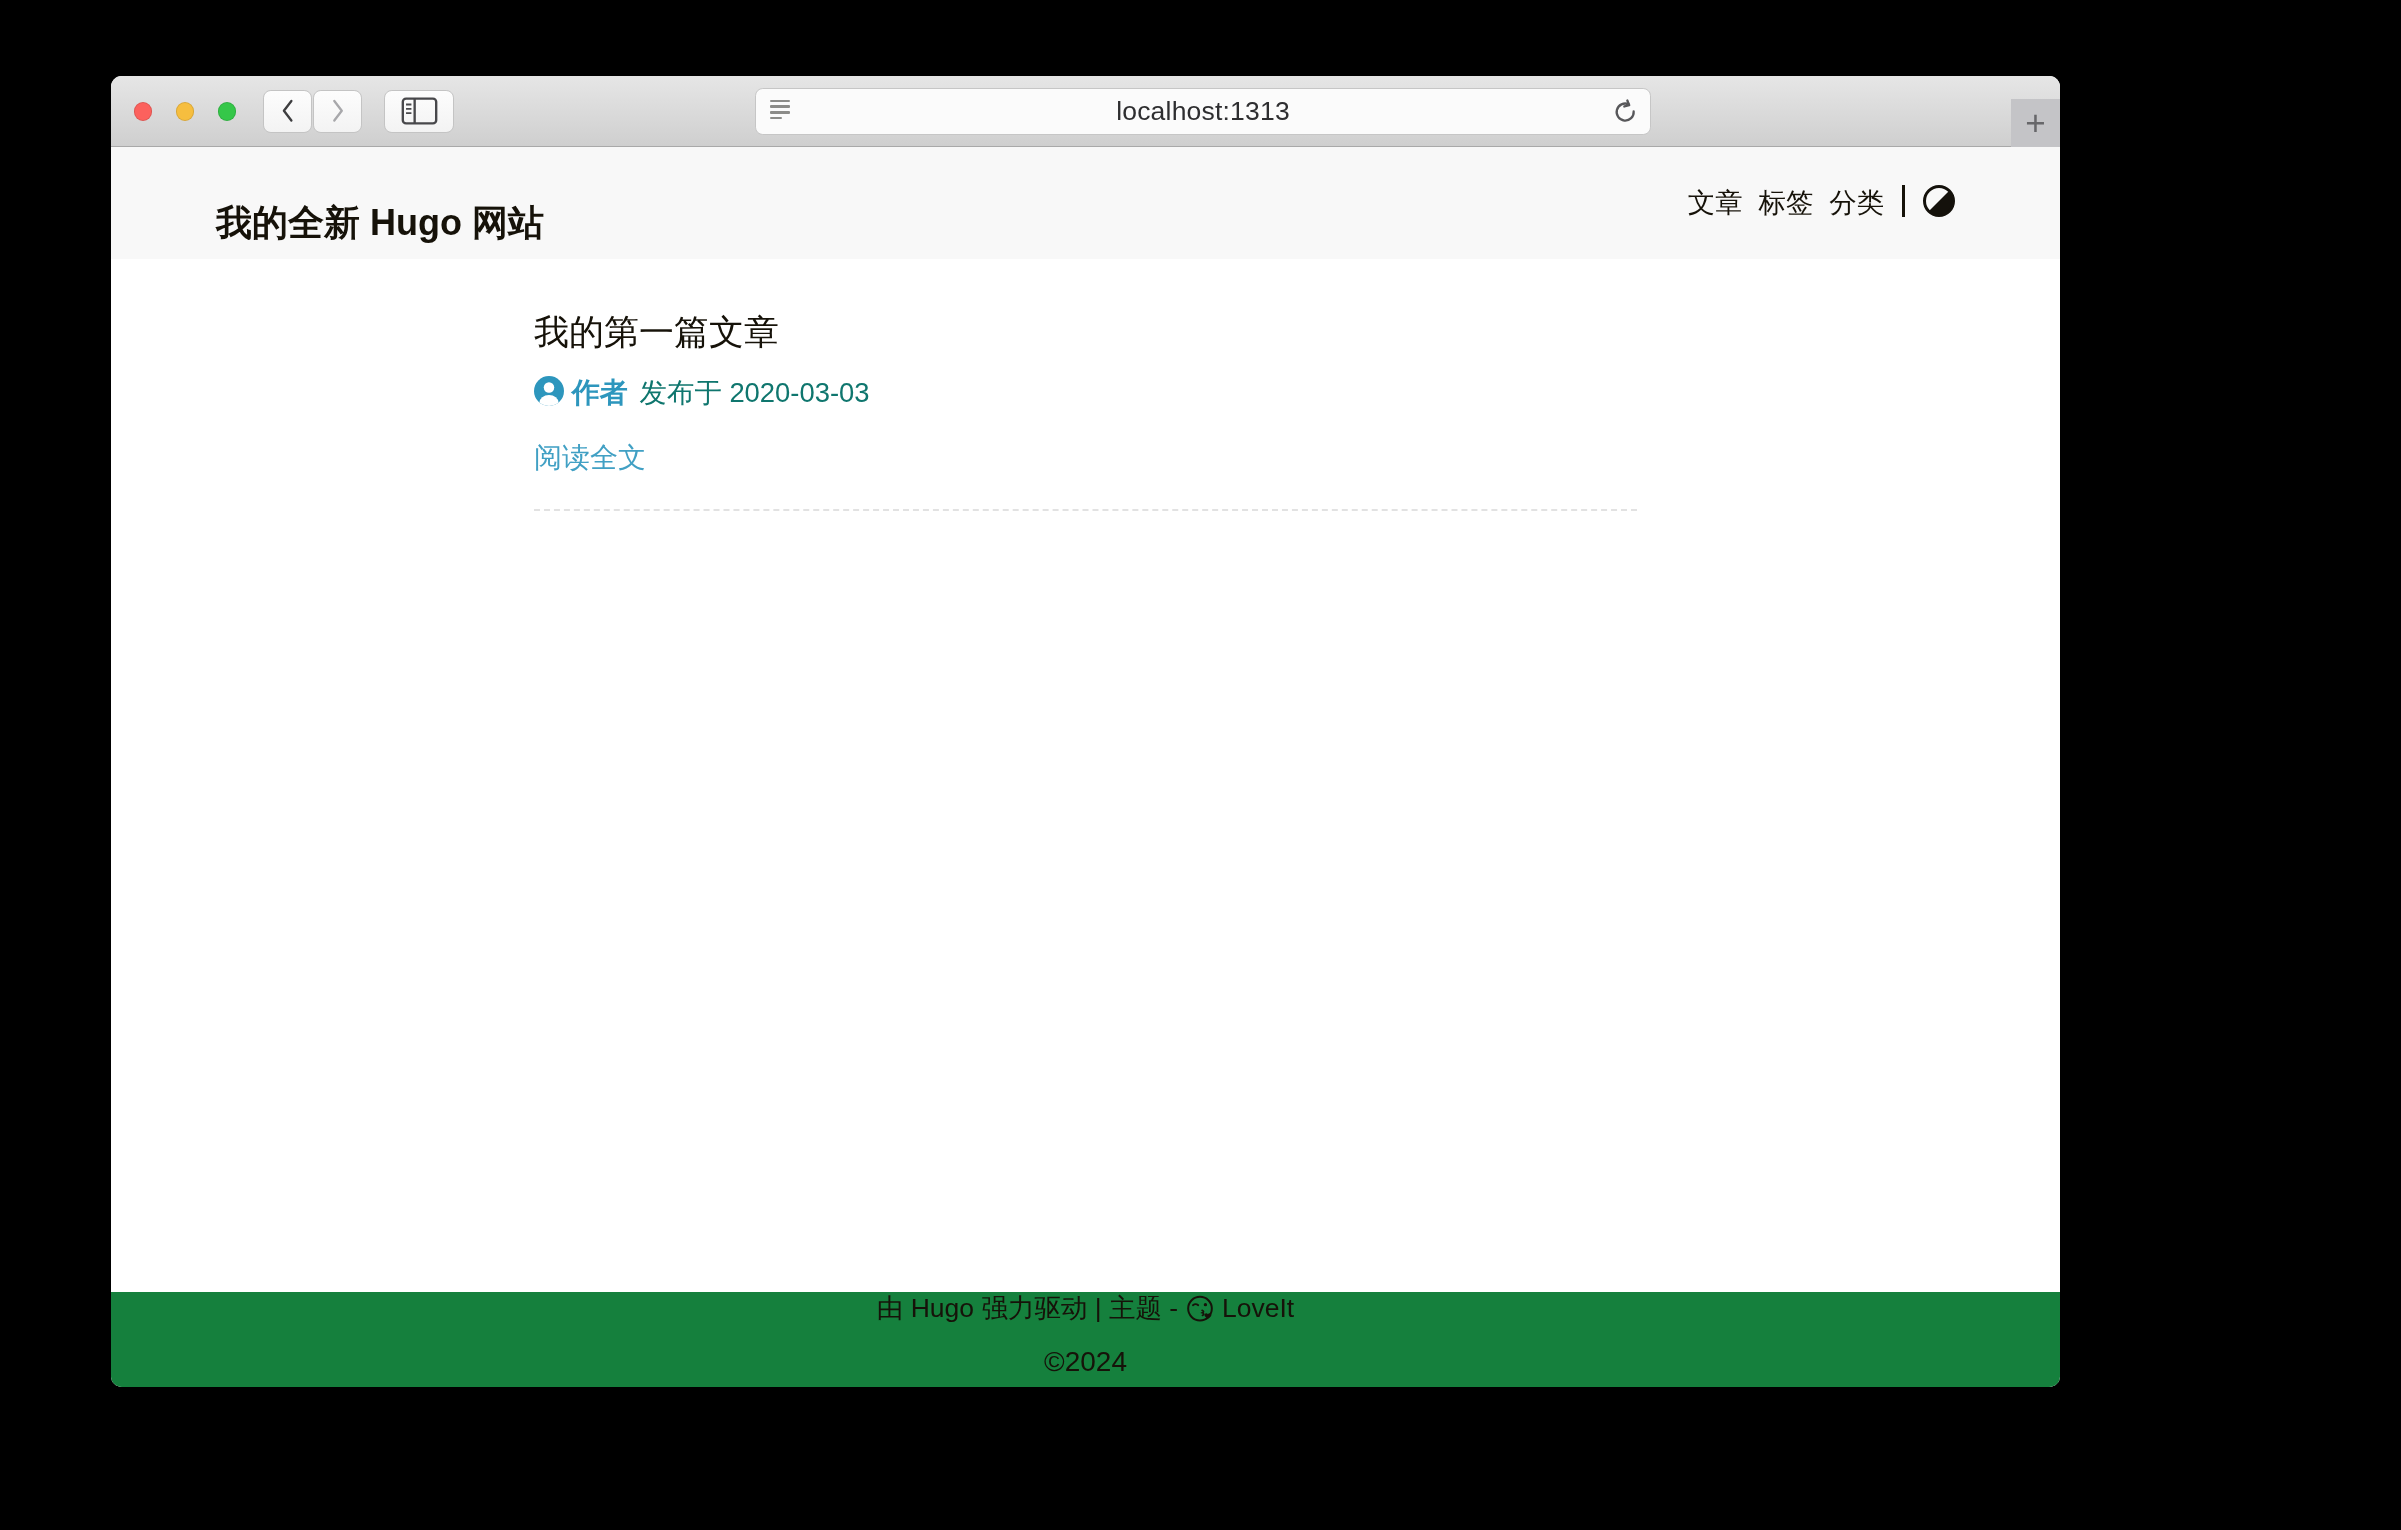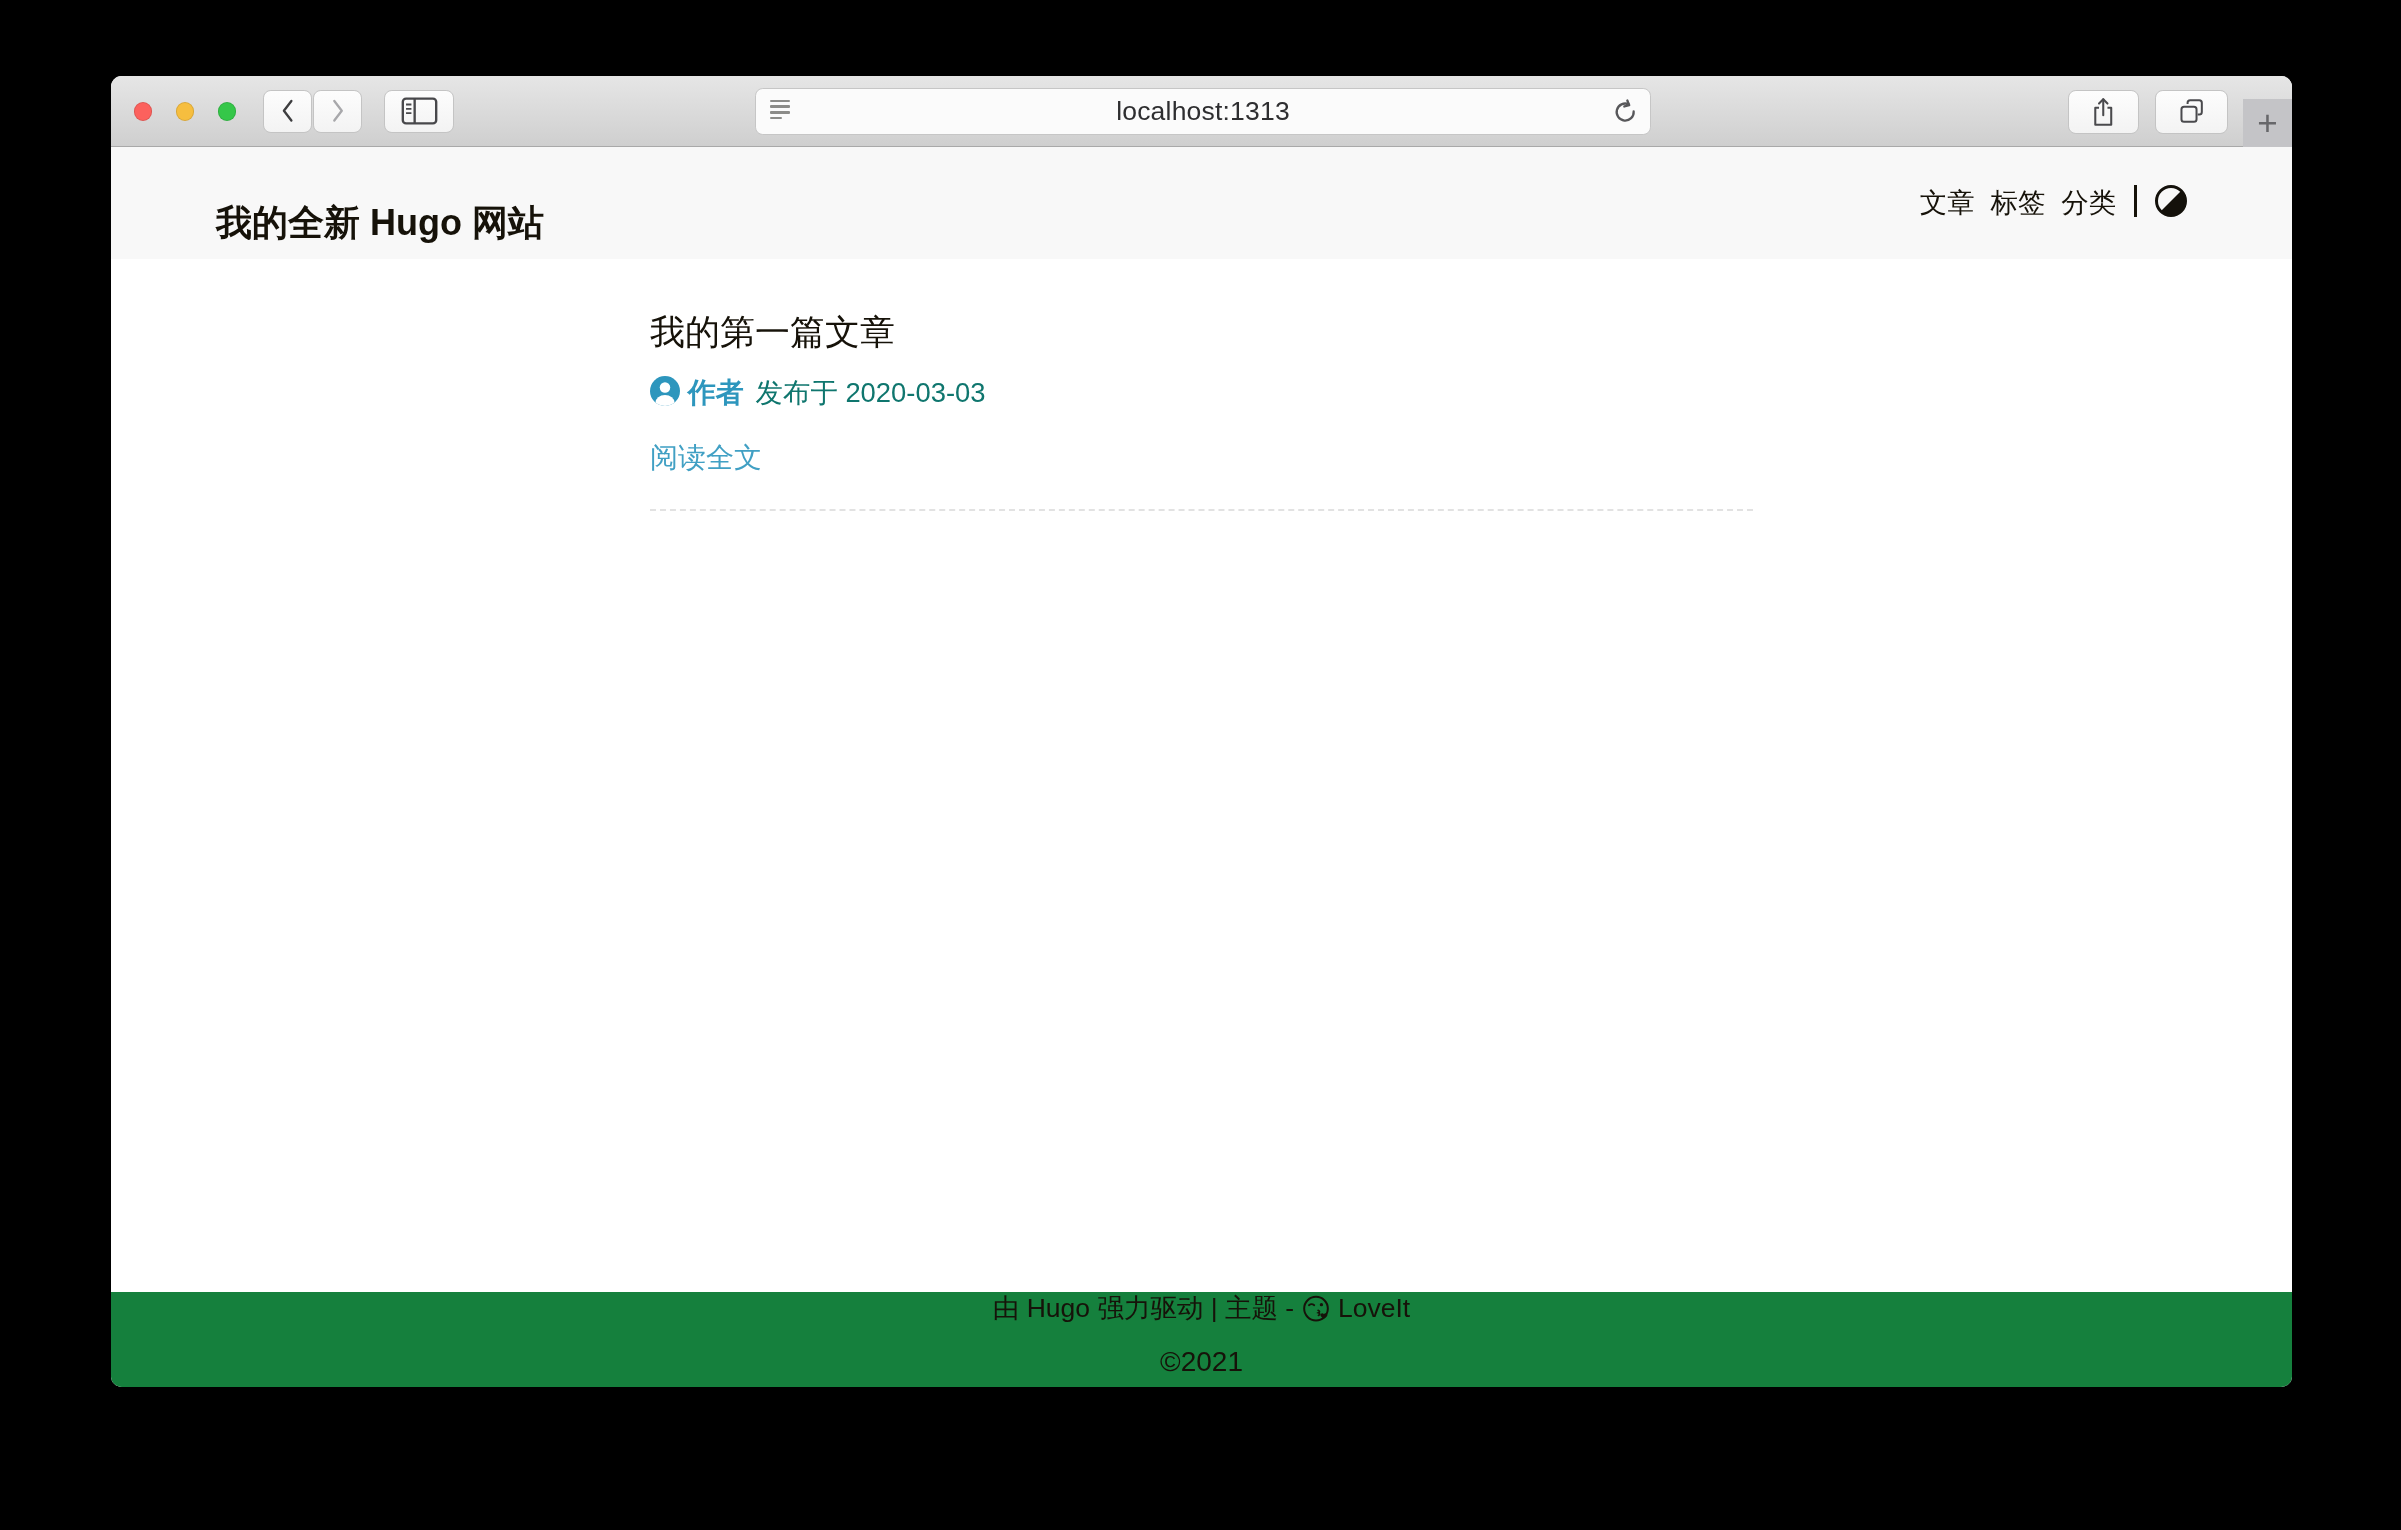--- a/index.html
+++ b/index.html
@@ -1,20 +1,20 @@
 <!DOCTYPE html>
 <html><head>
 <meta charset="utf-8">
 <style>
   * { box-sizing: border-box; margin: 0; padding: 0; }
   html, body { width: 2401px; height: 1531px; background: #000; overflow: hidden; }
   body { font-family: "Liberation Sans", "DejaVu Sans", sans-serif; position: relative; }
 
   .window {
-    position: absolute; left: 111px; top: 76px; width: 2181px; height: 1311px;
+    position: absolute; left: 111px; top: 76px; width: 1949px; height: 1311px;
     border-radius: 10.8px; overflow: hidden; background: #fff;
     display: flex; flex-direction: column;
     box-shadow: 0 24.5px 69px rgba(0,0,0,.65);
   }
 
   
   .toolbar {
     position: relative; height: 71px; flex: 0 0 71px;
     background: linear-gradient(#e6e6e6, #cfcfcf);
     border-bottom: 1px solid #a9a9a9;
@@ -222,17 +222,17 @@
   <div class="site-footer">
     <div class="footer-line1">
       <span>由 Hugo 强力驱动 | 主题 -</span><span class="kiss"><svg width="30" height="30" viewBox="0 0 36 36">
           <circle cx="18" cy="17.5" r="14.2" fill="none" stroke="#161209" stroke-width="2.4"></circle>
           <path d="M9.5 13.5 q3.2 -2.8 6.4 0" fill="none" stroke="#161209" stroke-width="2.2" stroke-linecap="round"></path>
           <circle cx="24.5" cy="12.8" r="2" fill="#161209"></circle>
           <path d="M20.5 19.5 q3.4 1.4 0.2 3.1 q3.4 1.4 0.2 3.1" fill="none" stroke="#161209" stroke-width="2" stroke-linecap="round"></path>
           <path d="M27.5 24.3 c1.2-2 4.2-1 4.2 1 0 1.8-2.4 3.2-4.2 4.5 -1.8-1.3-4.2-2.7-4.2-4.5 0-2 3-3 4.2-1 Z" fill="#161209"></path>
         </svg></span><span>LoveIt</span>
     </div>
-    <div class="footer-line2">©2021</div>
+    <div class="footer-line2">©2024</div>
   </div>
 
 </div>
 
 
 </body></html>

